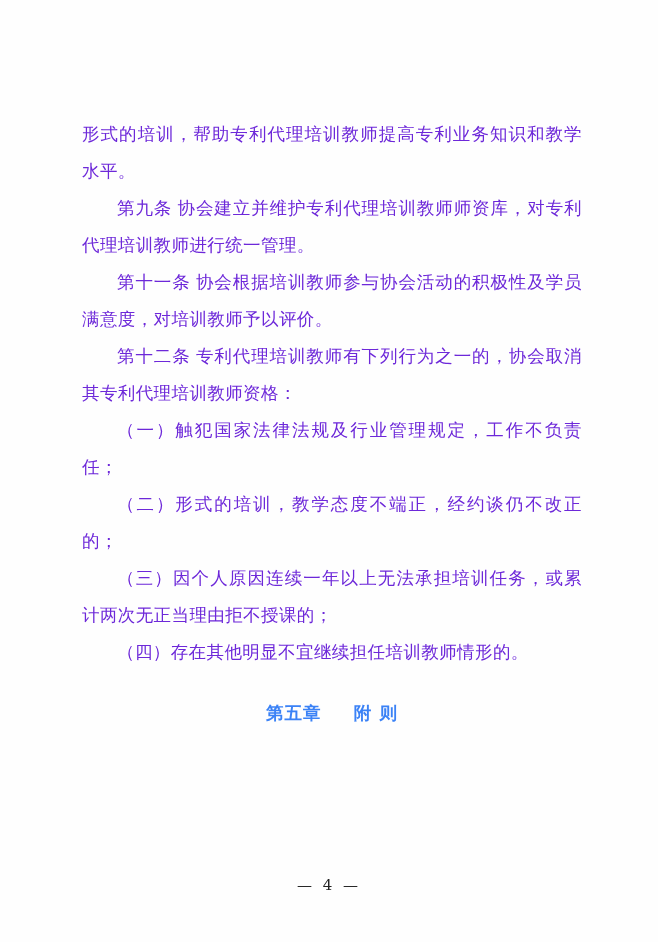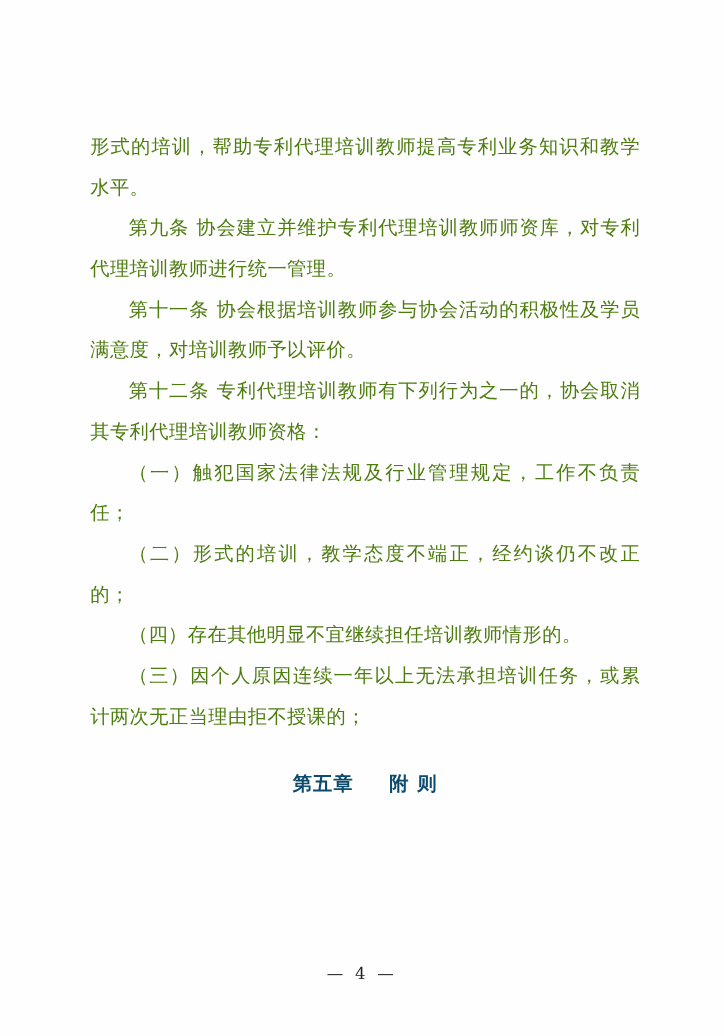--- a/index.html
+++ b/index.html
@@ -29,34 +29,35 @@
     top: 116px;
     width: 500px;
   }
   .para {
     font-size: 17.5px;
     line-height: 37px;
     text-align: justify;
     text-justify: inter-ideograph;
     letter-spacing: 0.4px;
     margin: 0;
-    color: #4d7c0f;
+    color: #6d28d9;
   }
   .indent {
     text-indent: 35px;
+    font-family: Liberation Serif, serif;
   }
   .chapter-heading {
     font-size: 17.5px;
     line-height: 37px;
     text-align: center;
     letter-spacing: 1px;
     font-weight: bold;
     margin: 0;
     padding-top: 24px;
-    color: #0c4a6e;
+    color: #3b82f6;
   }
   .chapter-heading .gap {
     display: inline-block;
     width: 18px;
   }
   .footer {
     position: absolute;
     left: 0;
     right: 0;
     bottom: 48px;
@@ -79,23 +80,23 @@
 
 
     <p class="para indent">第十一条  协会根据培训教师参与协会活动的积极性及学员满意度，对培训教师予以评价。</p>
 
     <p class="para indent">第十二条  专利代理培训教师有下列行为之一的，协会取消其专利代理培训教师资格：</p>
 
     <p class="para indent">（一）触犯国家法律法规及行业管理规定，工作不负责任；</p>
 
     <p class="para indent">（二）形式的培训，教学态度不端正，经约谈仍不改正的；</p>
 
+    <p class="para indent">（三）因个人原因连续一年以上无法承担培训任务，或累计两次无正当理由拒不授课的；</p>
+
     <p class="para indent">（四）存在其他明显不宜继续担任培训教师情形的。</p>
-
-    <p class="para indent">（三）因个人原因连续一年以上无法承担培训任务，或累计两次无正当理由拒不授课的；</p>
 
     <div class="chapter-heading">
       <span>第五章</span>
       <span class="gap"></span>
       <span>附  则</span>
     </div>
 
 
   </div>
 

